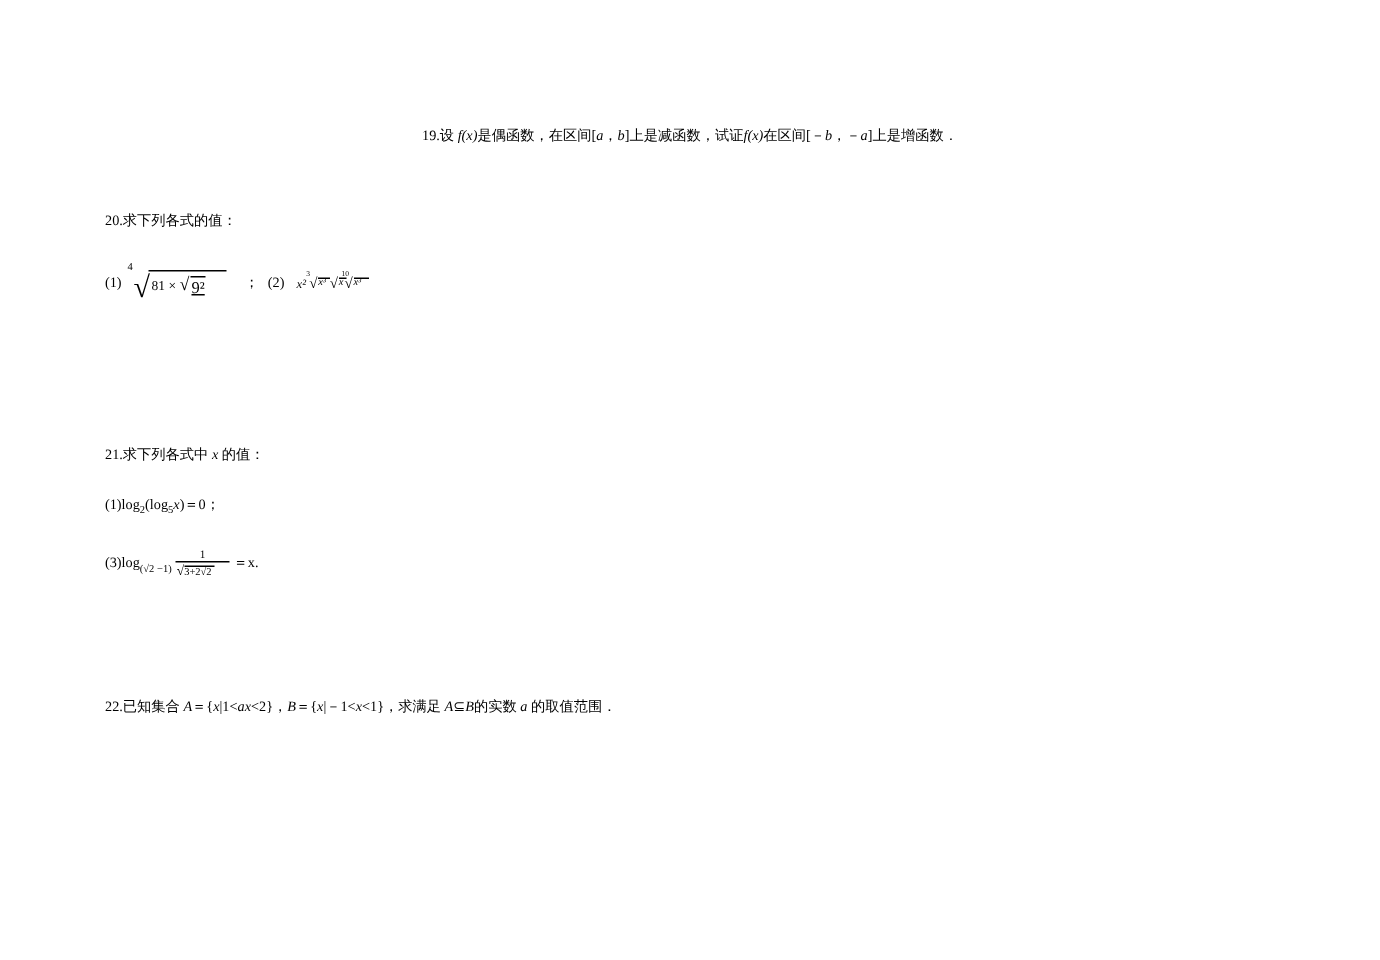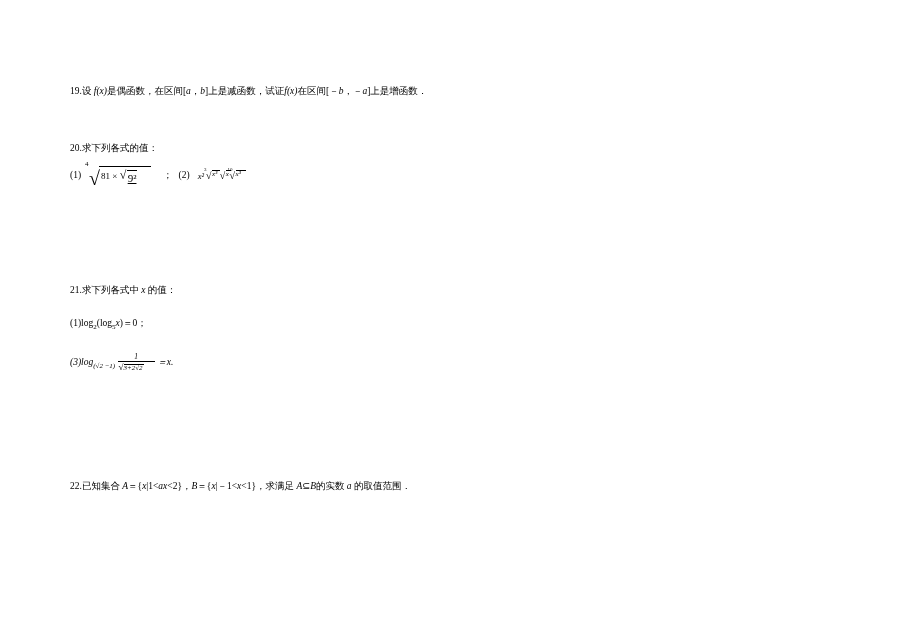--- a/index.html
+++ b/index.html
@@ -13,27 +13,27 @@
     }
     .page {
       position: absolute;
       left: 70px;
       top: 85px;
       width: 780px;
     }
     .problem {
       margin-bottom: 24px;
     }
-    .q19 { margin-bottom: 44px; }
-    .q20-title { margin-bottom: 6px; }
+    .q19 { margin-bottom: 44px; text-align: center; }
+    .q20-title { margin-bottom: 20px; }
     .q20-expr { margin-bottom: 94px; }
     .q21-title { margin-bottom: 20px; }
     .q21-sub1 { margin-bottom: 20px; }
     .q21-sub2 { margin-bottom: 20px; }
-    .q21-sub3 { margin-bottom: 108px; font-style: italic; }
+    .q21-sub3 { margin-bottom: 81px; }
     .inline-math { font-style: italic; font-family: "Times New Roman", serif; }
     .text-line { white-space: nowrap; }
 
     .math-container {
       display: inline-flex;
       align-items: center;
       gap: 6px;
     }
 
     

